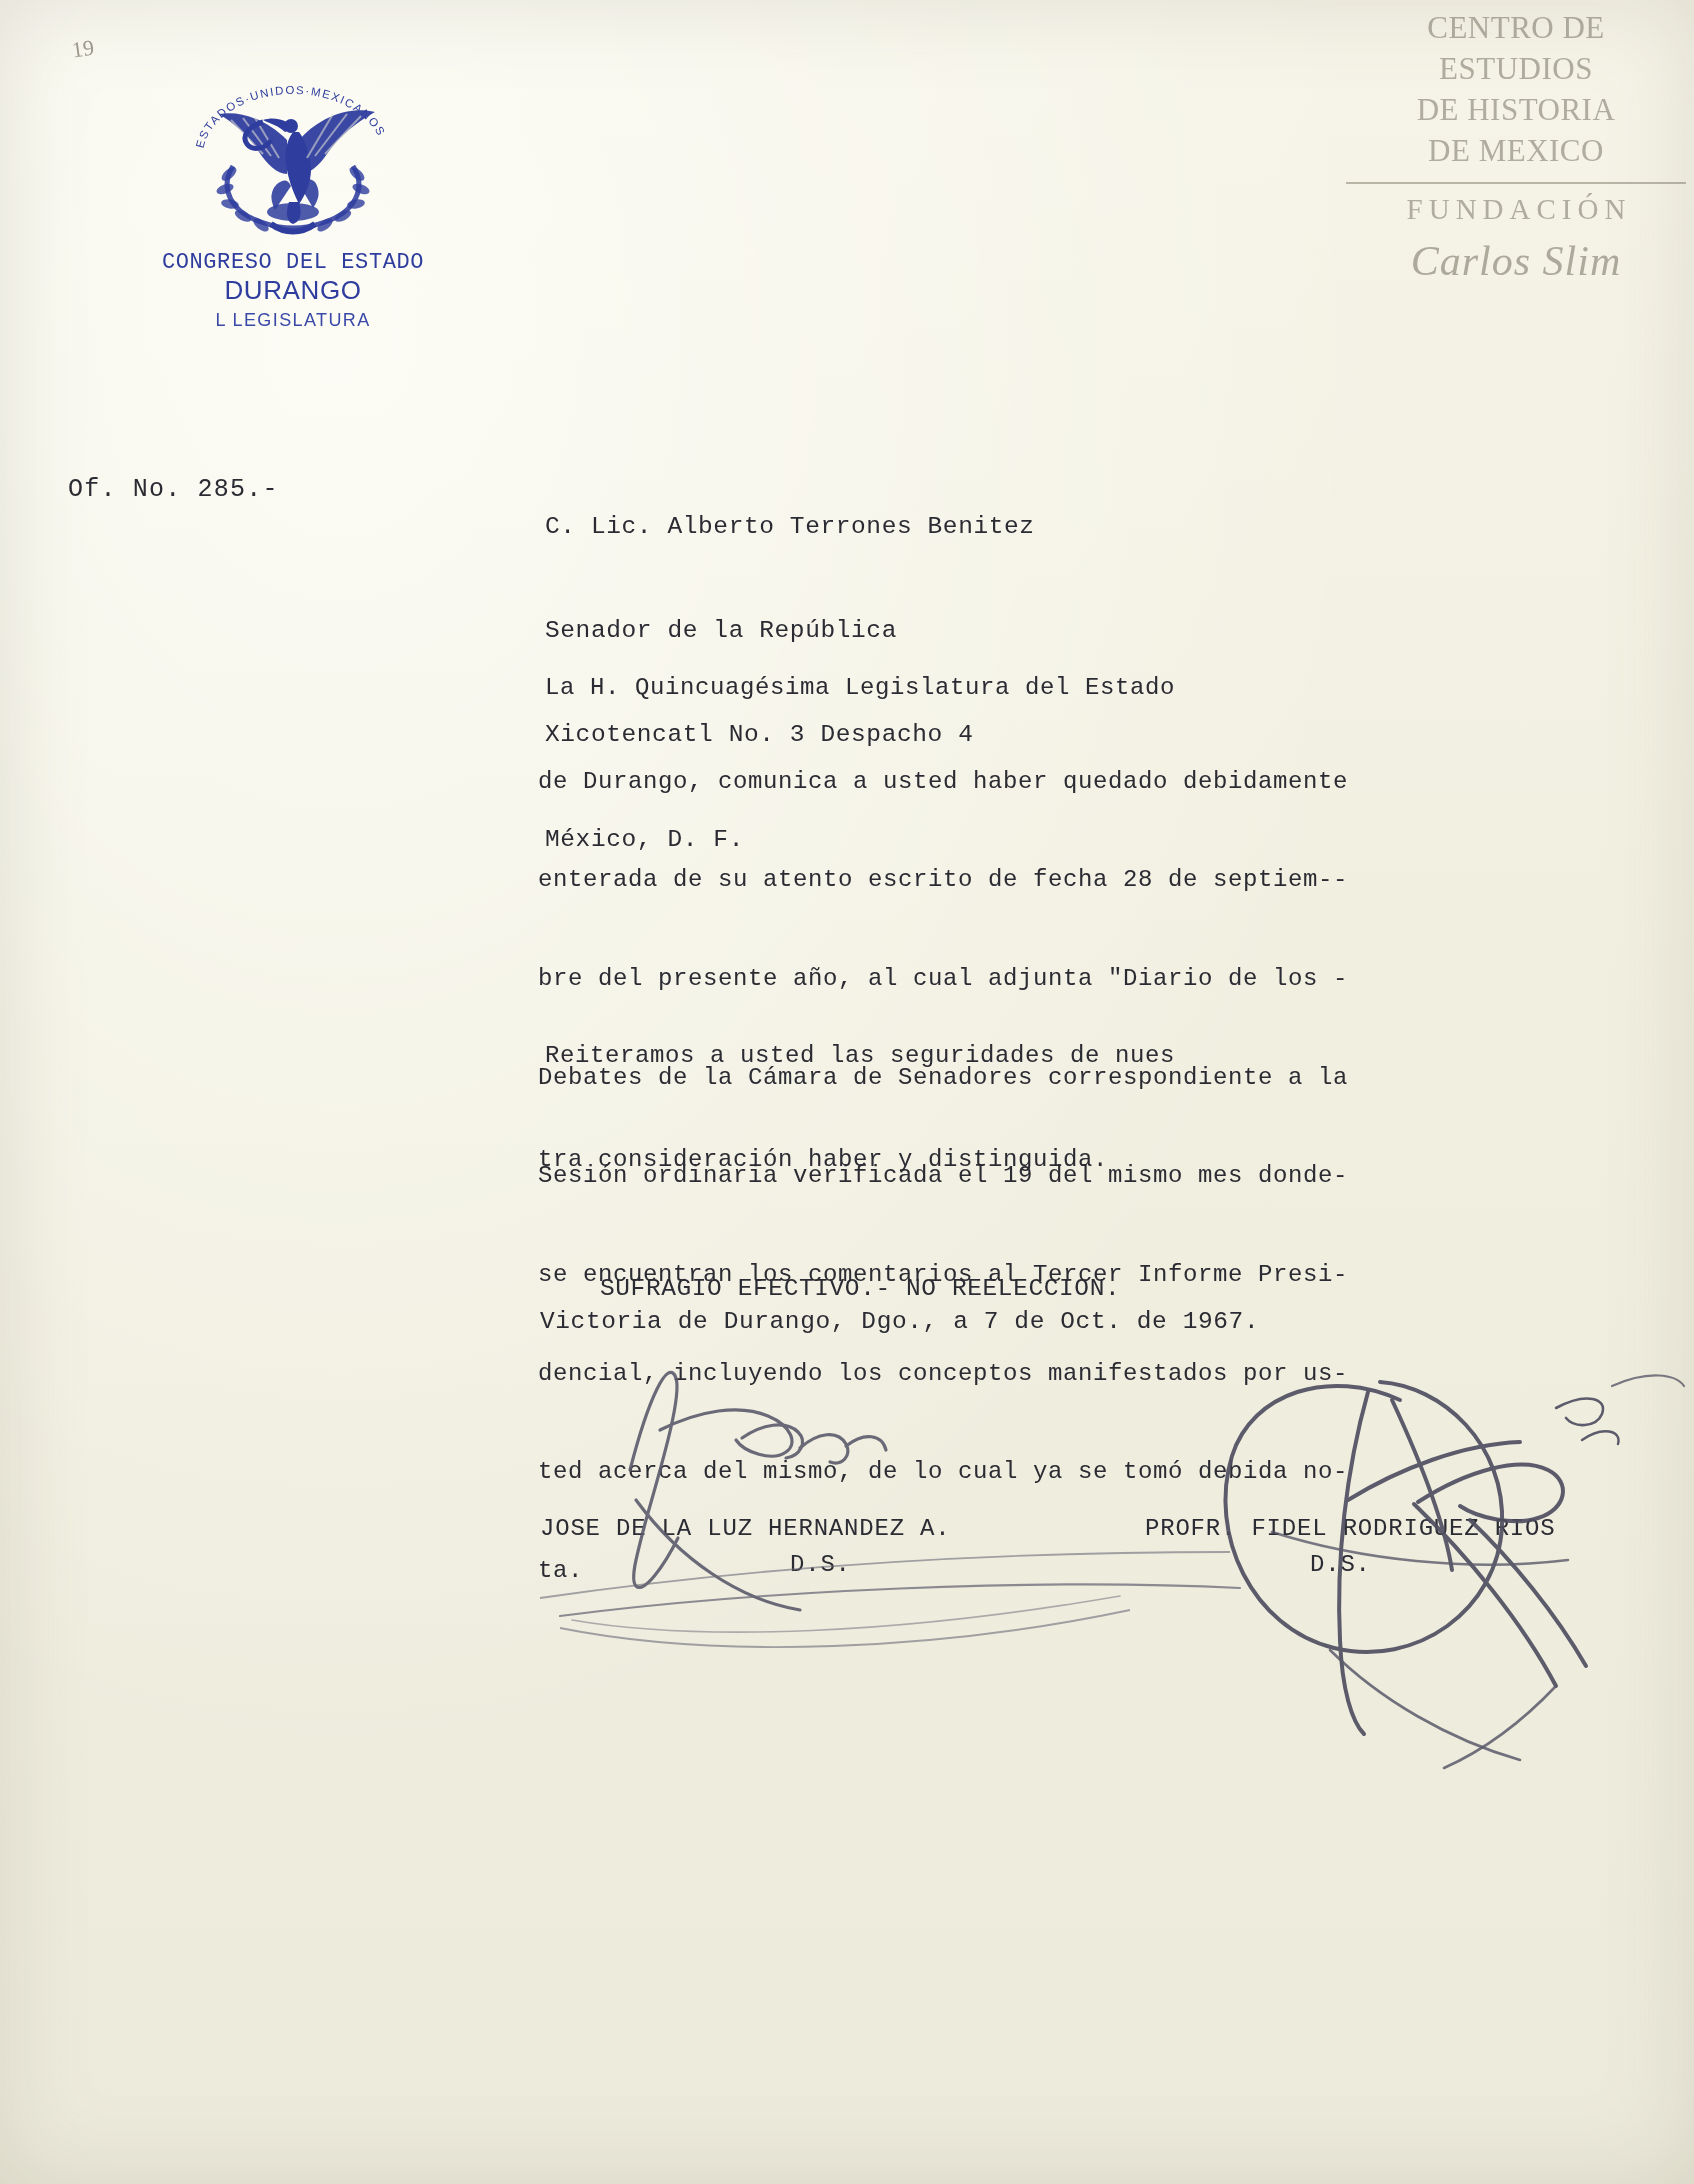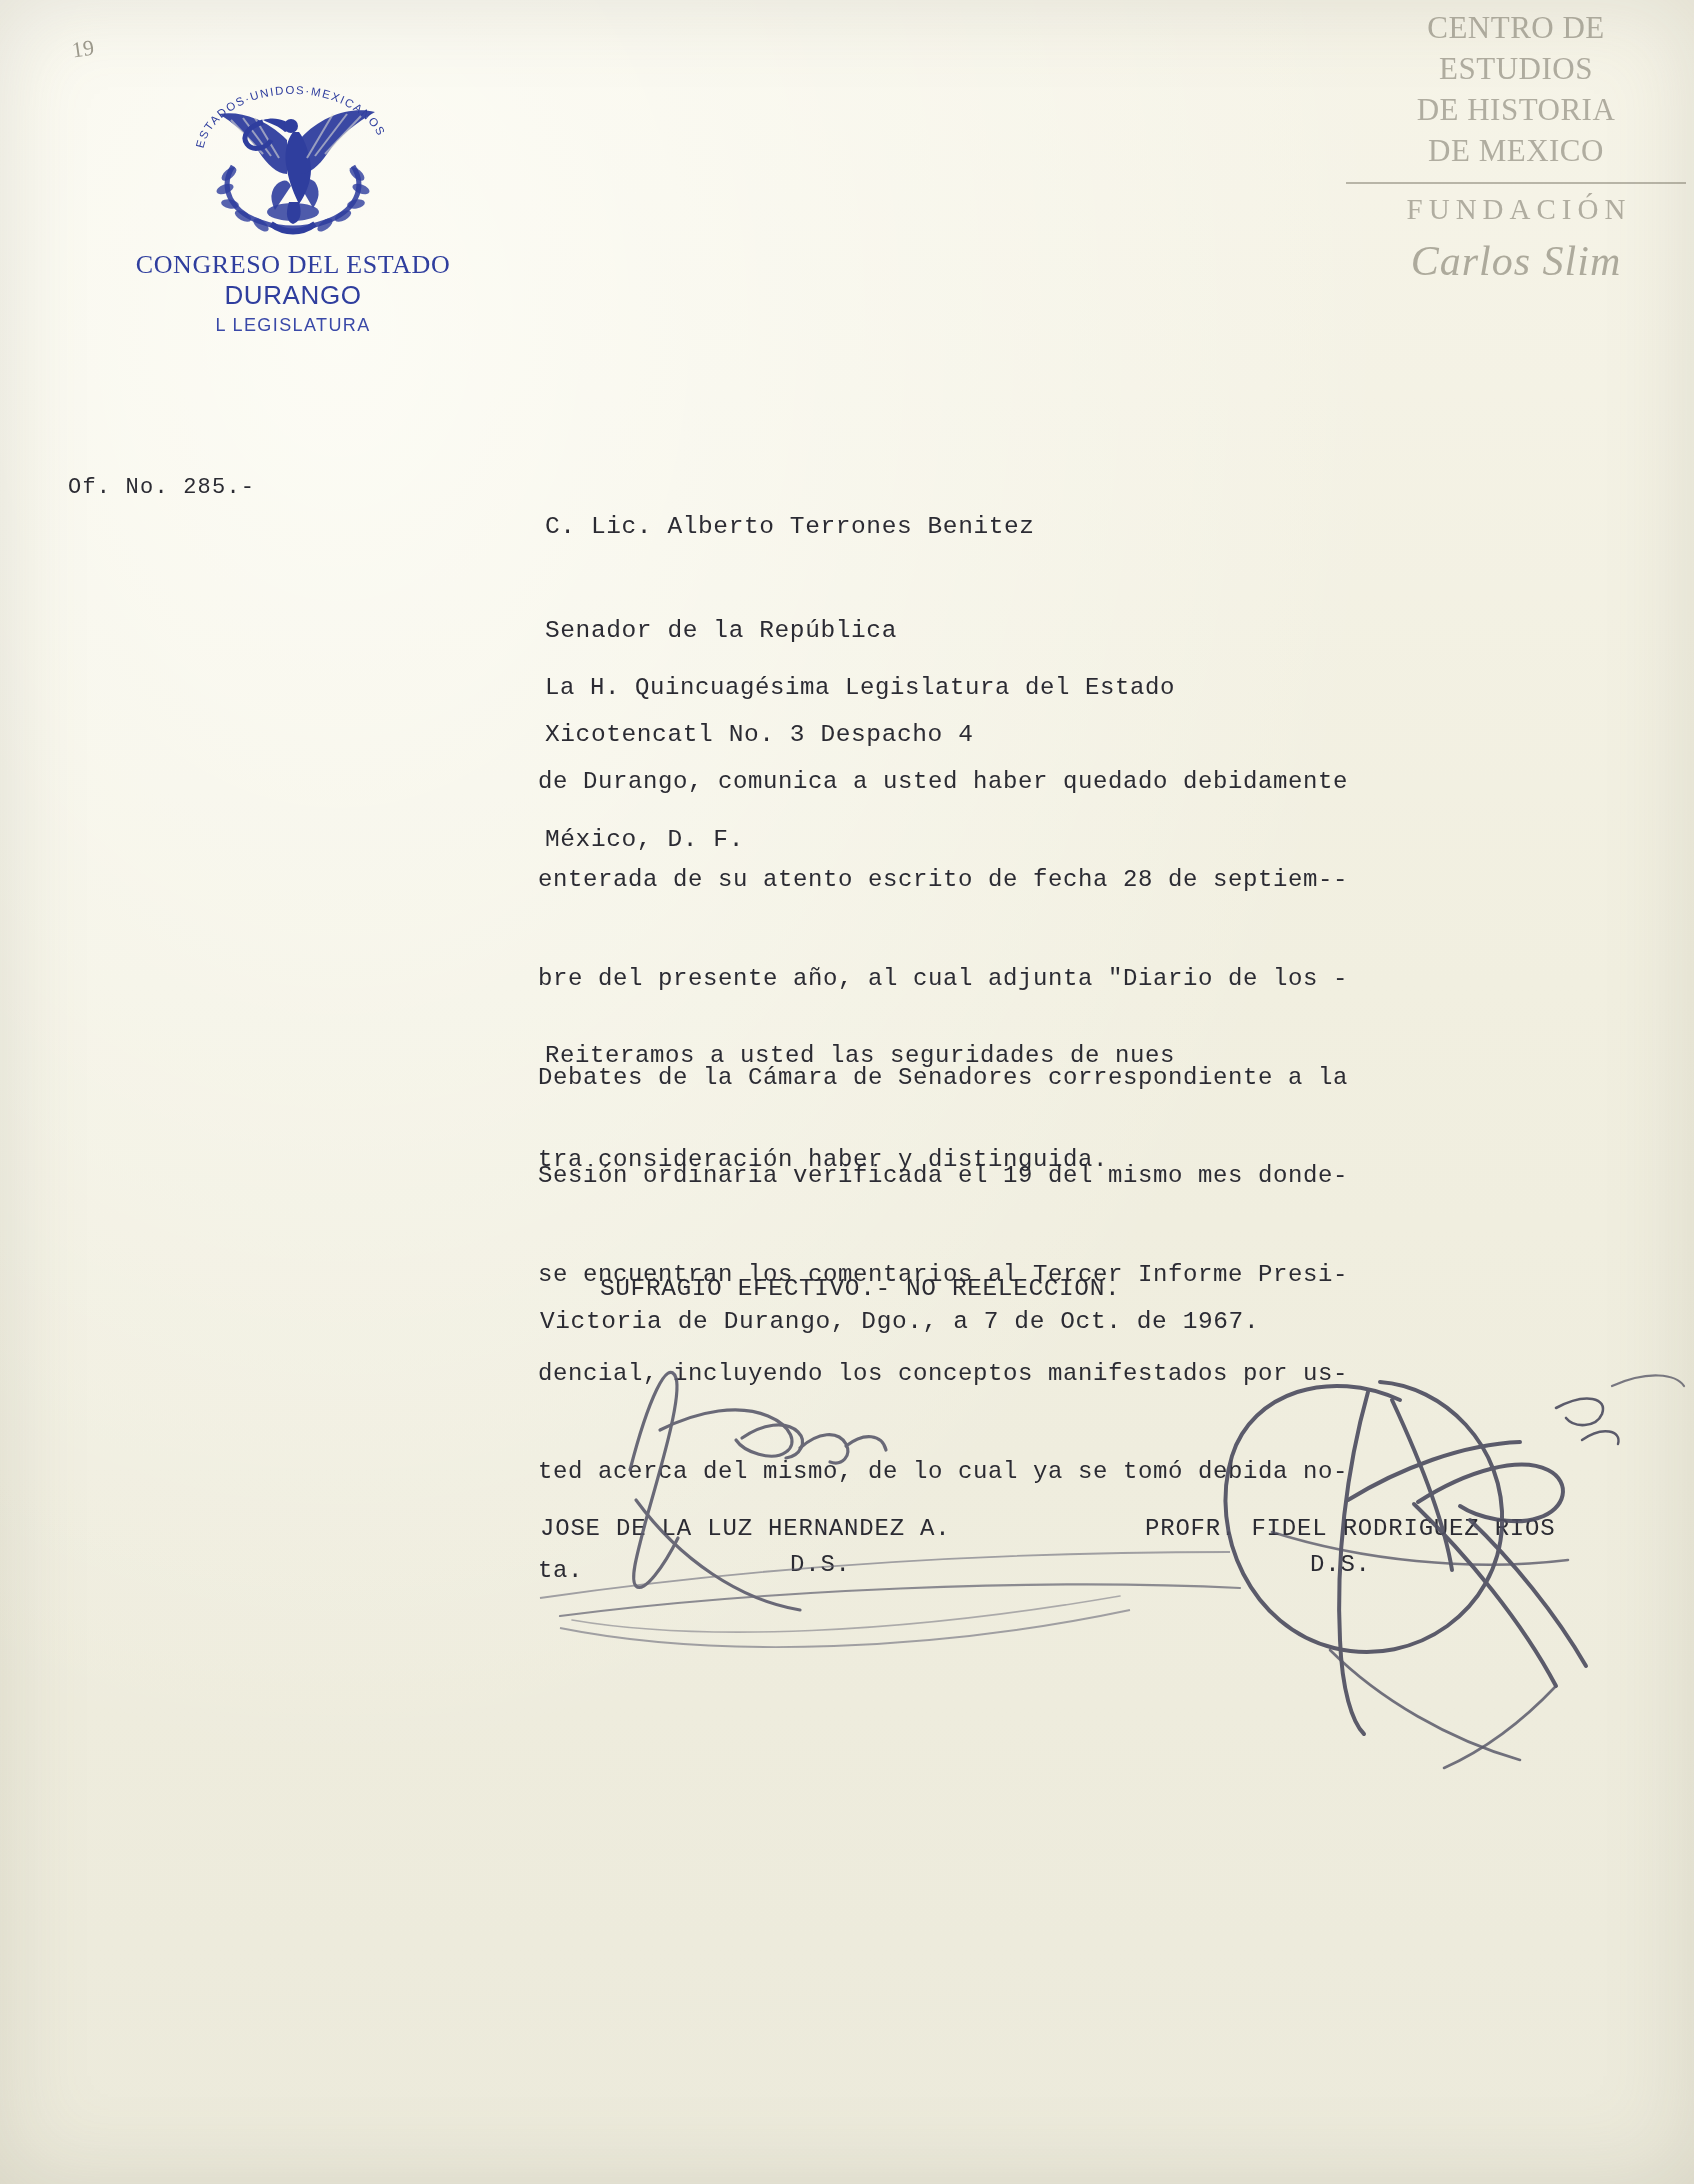--- a/index.html
+++ b/index.html
@@ -88,24 +88,24 @@
     color: #2f3e9e;
   }
   .seal {
     width: 236px;
     height: 170px;
     margin: 0 auto;
     position: relative;
   }
   .lh-title {
     margin-top: 10px;
-    font-size: 26px;
+    font-size: 22px;
     letter-spacing: 0.6px;
     color: #2f3e9e;
-    font-family: Liberation Serif, serif;
+    font-family: Liberation Mono, monospace;
   }
   .lh-sub {
     font-size: 26px;
     letter-spacing: 0.6px;
     color: #2f3e9e;
   }
   .lh-legis {
     font-size: 18px;
     letter-spacing: 1.4px;
     color: #3a49a8;
@@ -118,21 +118,21 @@
     color: #2b2b33;
     font-size: 23.5px;
     letter-spacing: 0.6px;
     line-height: 1.0;
     white-space: pre;
   }
   .ofnum {
     position: absolute;
     top: 477px;
     left: 68px;
-    font-size: 22px;
+    font-size: 25px;
     letter-spacing: 1.2px;
   }
   .addressee {
     position: absolute;
     top: 440px;
     left: 545px;
     line-height: 1.42;
     font-size: 24.5px;
   }
   .body-p1 {

